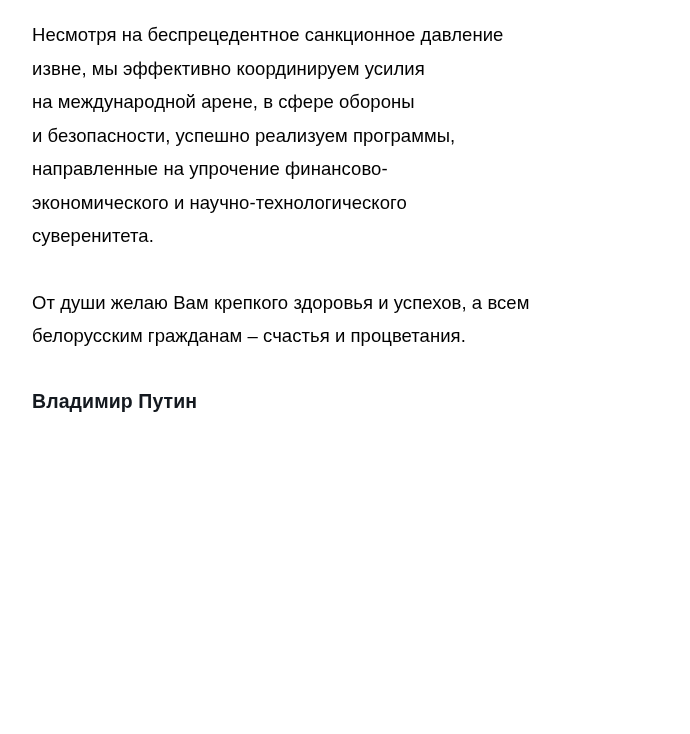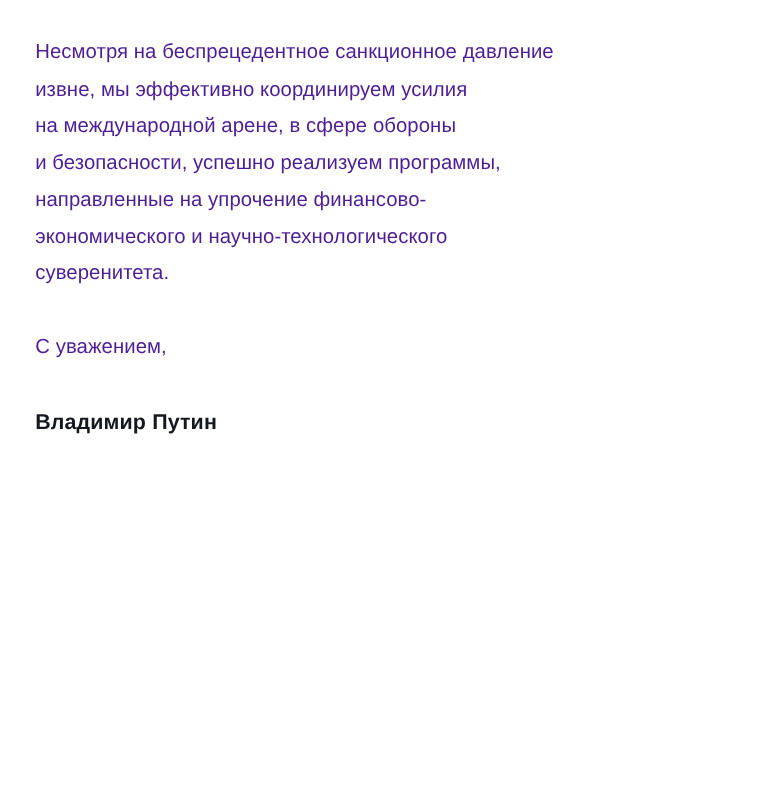--- a/index.html
+++ b/index.html
@@ -17,22 +17,22 @@
   .page {
     box-sizing: border-box;
     width: 690px;
     height: 734px;
     padding: 18px 30px 0 32px;
     background: #ffffff;
   }
   .para {
     font-size: 18.5px;
     line-height: 33.5px;
-    color: #4c1d95;
-    margin: 12px 0 33px 0;
+    color: #000000;
+    margin: 0 0 33px 0;
     letter-spacing: 0.05px;
     white-space: pre-line;
   }
   .para.closing {
     margin-bottom: 38px;
   }
   .signature {
     font-size: 19.5px;
     line-height: 30px;
     font-weight: bold;
@@ -45,15 +45,16 @@
 <body>
 
 <div class="page">
   <p class="para">Несмотря на беспрецедентное санкционное давление
 извне, мы эффективно координируем усилия
 на международной арене, в сфере обороны
 и безопасности, успешно реализуем программы,
 направленные на упрочение финансово-
 экономического и научно-технологического
 суверенитета.</p>
-  <p class="para closing">С уважением,</p>
+  <p class="para">От души желаю Вам крепкого здоровья и успехов, а всем
+белорусским гражданам – счастья и процветания.</p>
   <p class="signature">Владимир Путин</p>
 </div>
 
 </body></html>

